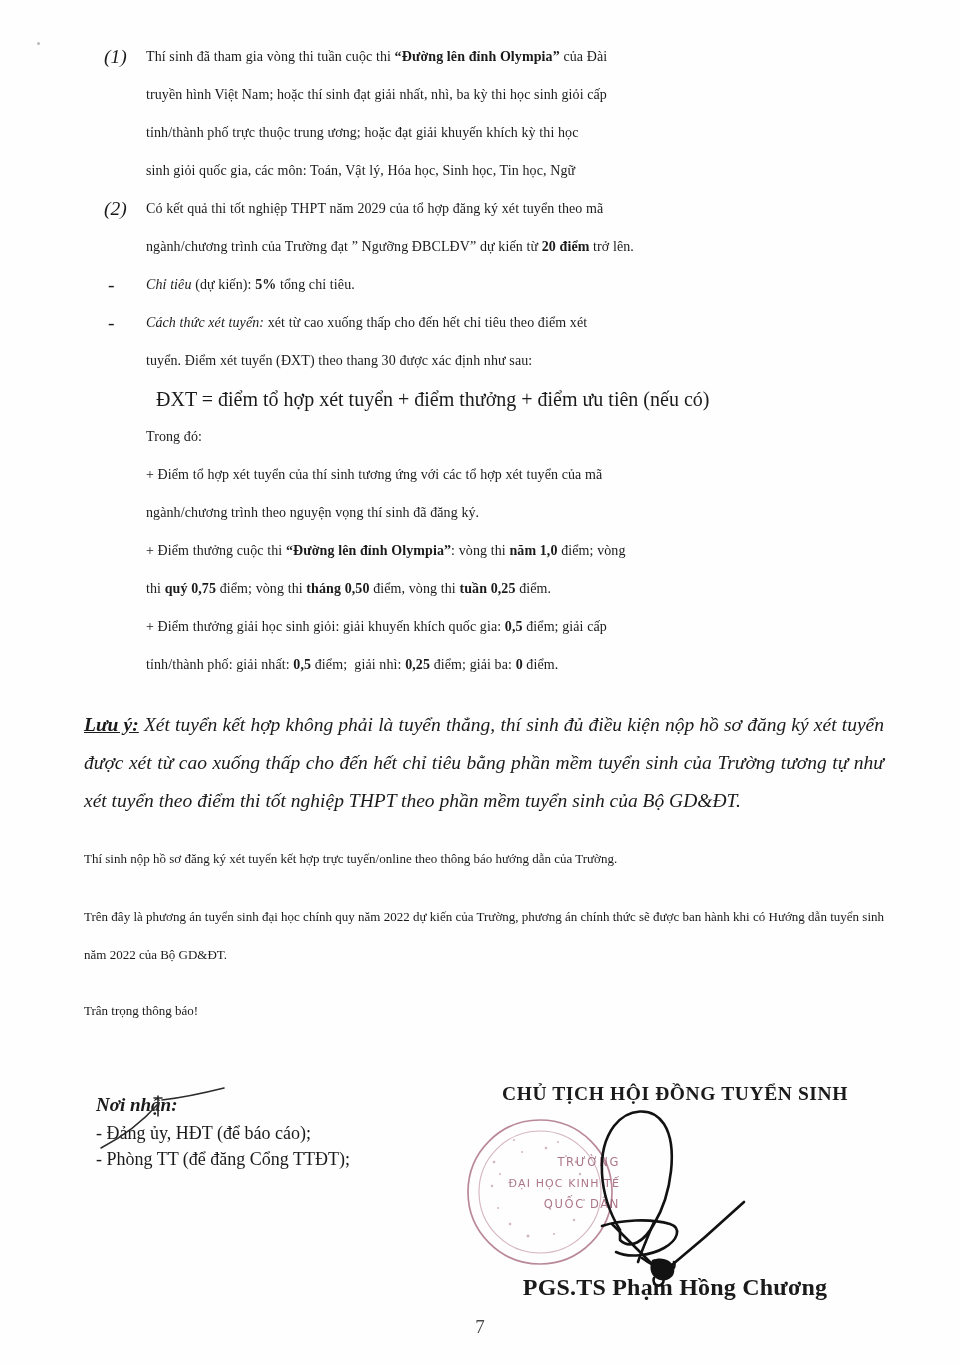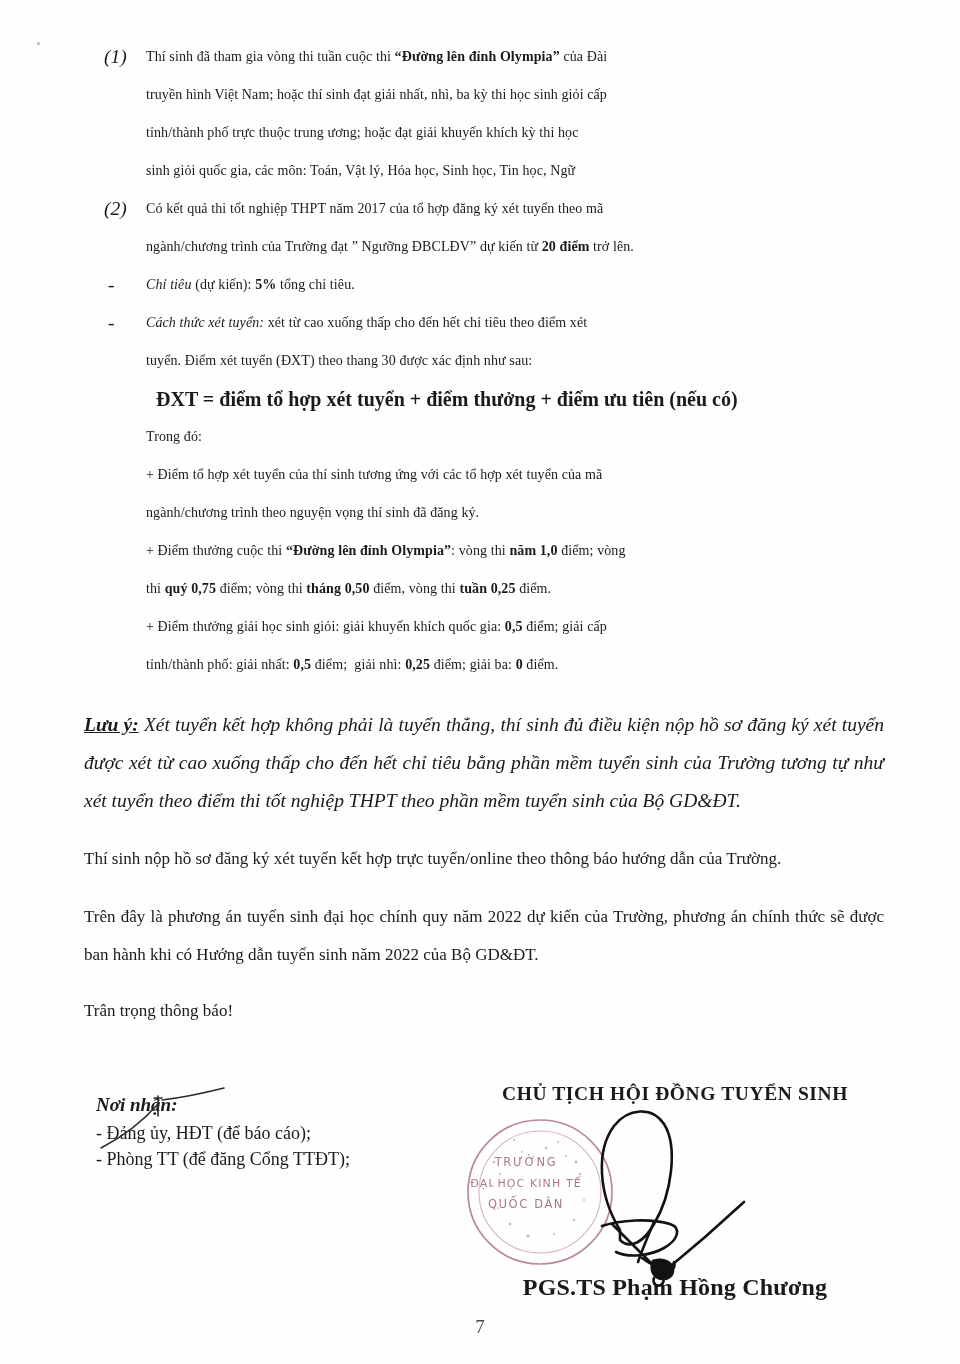--- a/index.html
+++ b/index.html
@@ -81,38 +81,38 @@
     top: 0;
     font-size: 19.5px;
     line-height: 38px;
   }
 
   
   .indent { padding-left: 62px; }
 
   .formula {
     padding-left: 72px;
-    font-weight: bold;
+    font-weight: normal;
     font-size: 20px;
     line-height: 38px;
   }
 
   
   .note {
     margin-top: 22px;
     font-style: italic;
     font-size: 19.5px;
     line-height: 38px;
     text-align: justify;
   }
   .note .u { text-decoration: underline; }
 
   .para {
     margin-top: 20px;
-    font-size: 17px;
+    font-size: 13px;
     line-height: 38px;
     text-align: justify;
   }
   .para.tight { margin-top: 18px; }
 
   
   .sig-area {
     position: absolute;
     left: 0;
     top: 1080px;
@@ -181,24 +181,24 @@
   .seal {
     position: absolute;
     left: 14px;
     top: 8px;
     width: 172px;
     height: 152px;
     pointer-events: none;
   }
   .seal-text {
     position: absolute;
-    left: 0;
+    left: 8px;
     top: 44px;
     width: 172px;
-    text-align: center;
+    text-align: right;
     color: #9d5f75;
     font-family: "DejaVu Sans", sans-serif;
     font-size: 11.5px;
     line-height: 21px;
     letter-spacing: 1.6px;
     opacity: .85;
   }
   .seal-text .l2 { font-size: 11px; letter-spacing: 1.1px; }
 
   .handsig {
@@ -232,21 +232,21 @@
     <div class="num-block">
       <span class="num-marker">(1)</span>
       <div class="ln"><span>Thí sinh đã tham gia vòng thi tuần cuộc thi </span><b>“Đường lên đỉnh Olympia”</b><span> của Đài</span></div>
       <div class="ln">truyền hình Việt Nam; hoặc thí sinh đạt giải nhất, nhì, ba kỳ thi học sinh giỏi cấp</div>
       <div class="ln">tỉnh/thành phố trực thuộc trung ương; hoặc đạt giải khuyến khích kỳ thi học</div>
       <div class="ln">sinh giỏi quốc gia, các môn: Toán, Vật lý, Hóa học, Sinh học, Tin học, Ngữ</div>
     </div>
 
     <div class="num-block">
       <span class="num-marker">(2)</span>
-      <div class="ln">Có kết quả thi tốt nghiệp THPT năm 2017 của tổ hợp đăng ký xét tuyển theo mã</div>
+      <div class="ln">Có kết quả thi tốt nghiệp THPT năm 2029 của tổ hợp đăng ký xét tuyển theo mã</div>
       <div class="ln"><span>ngành/chương trình của Trường đạt ” Ngưỡng ĐBCLĐV” dự kiến từ </span><b>20 điểm</b><span> trở lên.</span></div>
     </div>
 
     <div class="dash-block">
       <span class="dash-marker">-</span>
       <div class="ln"><i>Chỉ tiêu</i><span> (dự kiến): </span><b>5%</b><span> tổng chỉ tiêu.</span></div>
     </div>
 
     <div class="dash-block">
       <span class="dash-marker">-</span>

